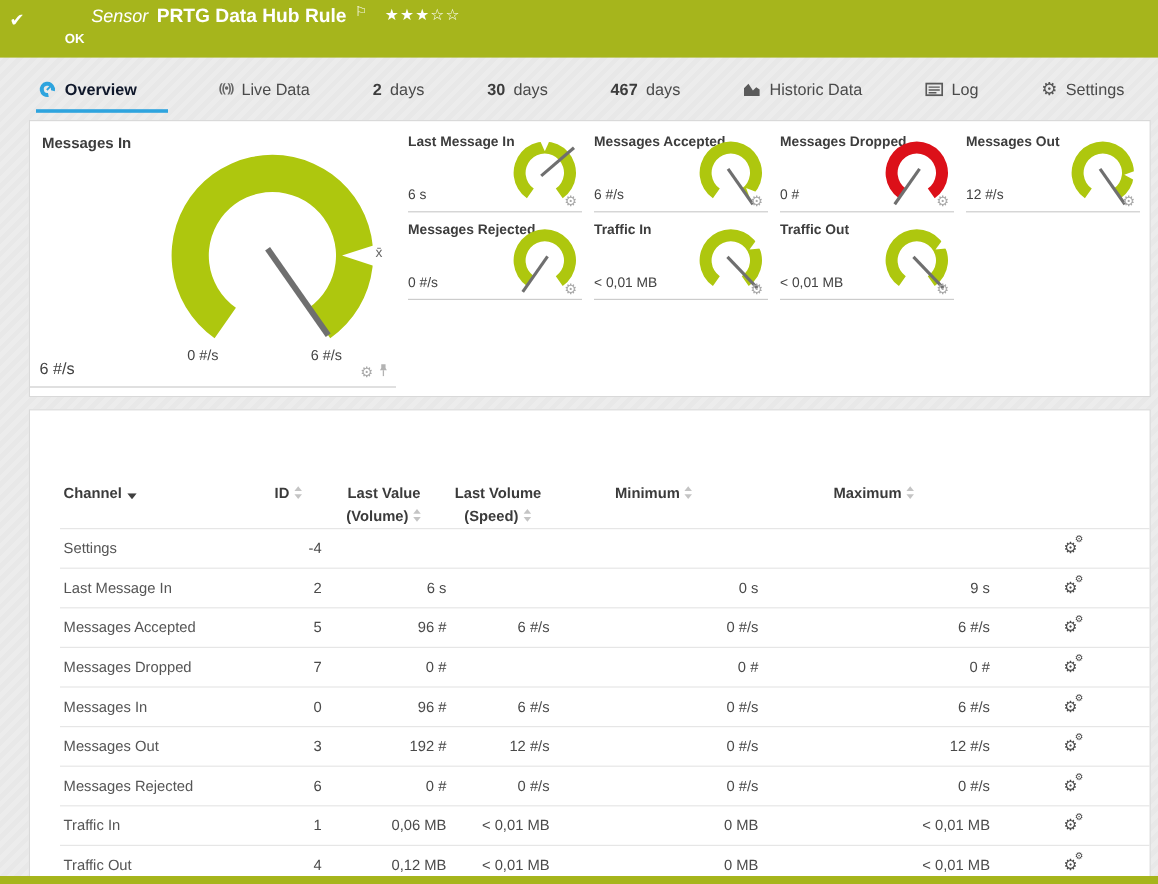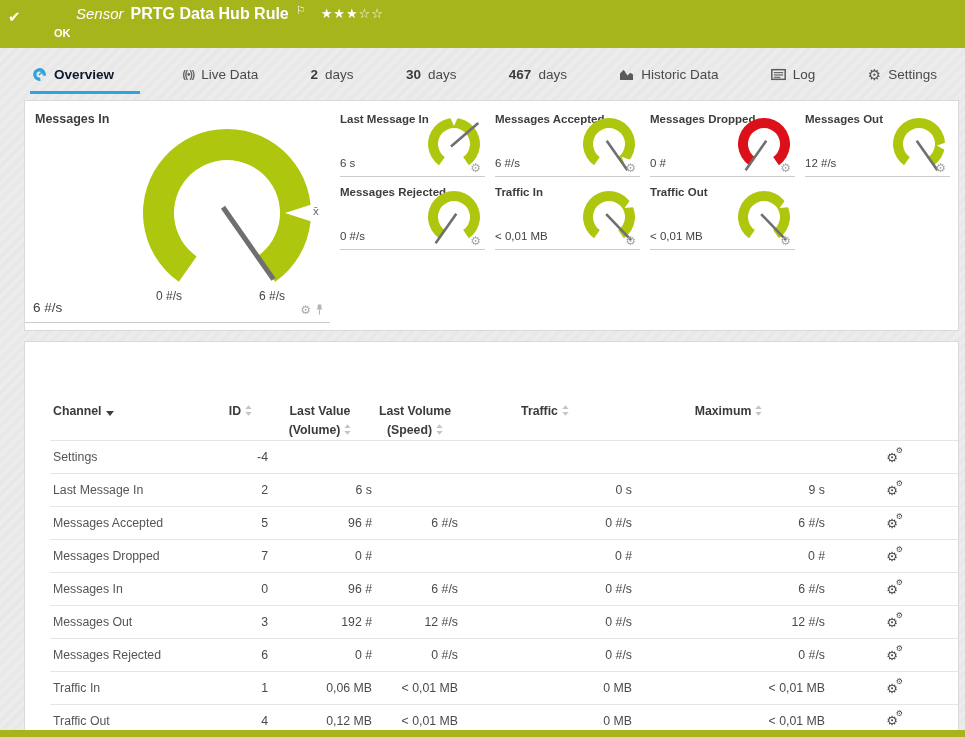--- a/index.html
+++ b/index.html
@@ -270,21 +270,21 @@
                 <path d="M4 12 L0.4 7.6 H7.6 Z" fill="#c4c4c4"></path>
               </svg></span></div>
           <div class="th c2"><span>Last Value (Volume)</span><span class="sicon"><svg width="7" height="11" viewBox="0 0 8 12">
                 <path d="M4 0 L7.6 4.4 H0.4 Z" fill="#c4c4c4"></path>
                 <path d="M4 12 L0.4 7.6 H7.6 Z" fill="#c4c4c4"></path>
               </svg></span></div>
           <div class="th c3"><span>Last Volume (Speed)</span><span class="sicon"><svg width="7" height="11" viewBox="0 0 8 12">
                 <path d="M4 0 L7.6 4.4 H0.4 Z" fill="#c4c4c4"></path>
                 <path d="M4 12 L0.4 7.6 H7.6 Z" fill="#c4c4c4"></path>
               </svg></span></div>
-          <div class="th c4"><span>Traffic</span><span class="sicon"><svg width="7" height="11" viewBox="0 0 8 12">
+          <div class="th c4"><span>Minimum</span><span class="sicon"><svg width="7" height="11" viewBox="0 0 8 12">
                 <path d="M4 0 L7.6 4.4 H0.4 Z" fill="#c4c4c4"></path>
                 <path d="M4 12 L0.4 7.6 H7.6 Z" fill="#c4c4c4"></path>
               </svg></span></div>
           <div class="th c5"><span>Maximum</span><span class="sicon"><svg width="7" height="11" viewBox="0 0 8 12">
                 <path d="M4 0 L7.6 4.4 H0.4 Z" fill="#c4c4c4"></path>
                 <path d="M4 12 L0.4 7.6 H7.6 Z" fill="#c4c4c4"></path>
               </svg></span></div>
         </div>
       <div class="tbody" id="tbody">
           <div class="trow">

